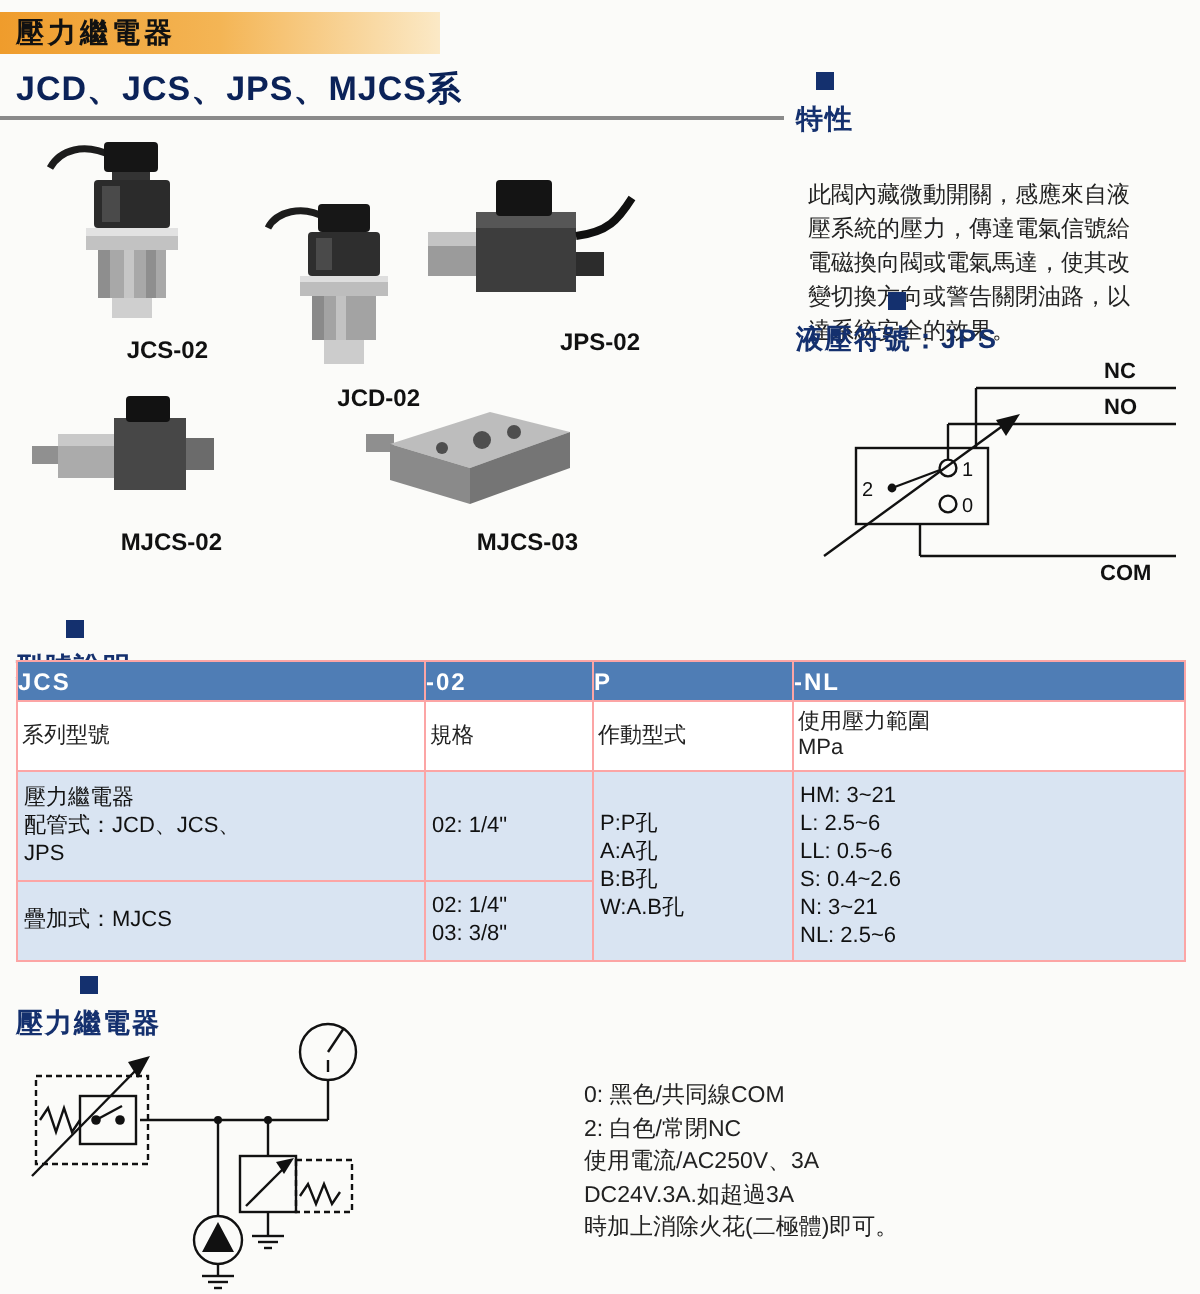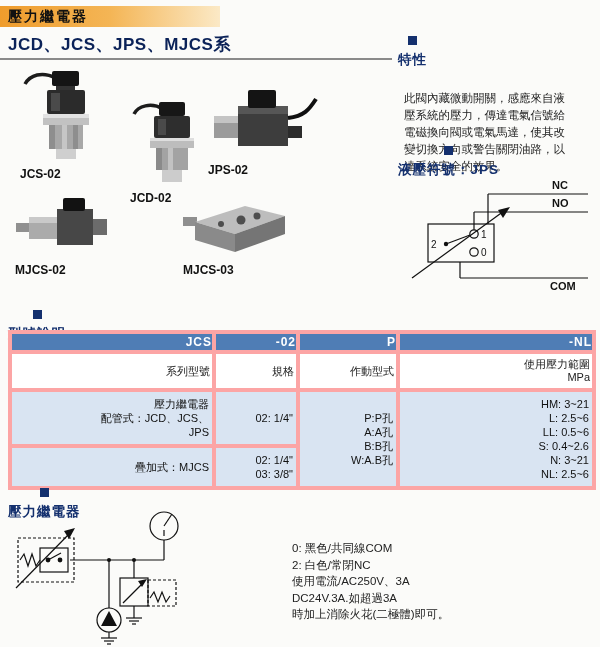--- a/index.html
+++ b/index.html
@@ -20,21 +20,21 @@
   .series-title {
     position:absolute; left:8px; top:33px;
     font-size:17px; font-weight:bold; color:#0b2258; letter-spacing:0.5px;
   }
   .left-rule {
     position:absolute; left:0; top:58px; width:392px;
     border-top:2px solid #8a8a8a;
   }
   
   .photos { position:absolute; left:0; top:60px; width:392px; height:252px; }
-  .product { position:absolute; text-align:left; }
+  .product { position:absolute; text-align:right; }
   .product .plabel { font-size:12px; font-weight:bold; color:#111; margin-top:1px; }
   
   .section-head {
     position:absolute; display:flex; align-items:center; gap:6px;
     font-size:13.5px; font-weight:bold; color:#14306e; letter-spacing:1px;flex-direction:column;
   }
   .section-head .sq { width:9px; height:9px; background:#14306e; flex:0 0 auto; }
   
   .features-body {
     position:absolute; left:404px; top:58px; width:188px;
@@ -46,21 +46,21 @@
   svg line, svg polyline, svg path.s, svg rect.s, svg circle.s { stroke:#111; stroke-width:1.2; fill:none; }
   svg text.st { font-family:"Liberation Sans",sans-serif; font-size:11px; font-weight:bold; fill:#111; }
   svg text.sd { font-family:"Liberation Sans",sans-serif; font-size:10px; fill:#111; }
   .dash { stroke-dasharray:3,2; }
   
   table.model {
     position:absolute; left:8px; top:330px; width:584px;
     border-collapse:collapse; table-layout:fixed;
   }
   table.model th, table.model td {
-    border:4px solid #fca5a5; text-align:right; vertical-align:middle;
+    border:1px solid #fca5a5; text-align:left; vertical-align:middle;
   }
   table.model thead th {
     background:#4f7db5; color:#fff; font-size:12px; font-weight:bold;
     height:20px; letter-spacing:1px;
   }
   tr.subhead td {
     background:#ffffff; font-size:11px; color:#222;
     padding:4px 2px; line-height:13px; white-space:pre-line;
   }
   tr.brow td {

